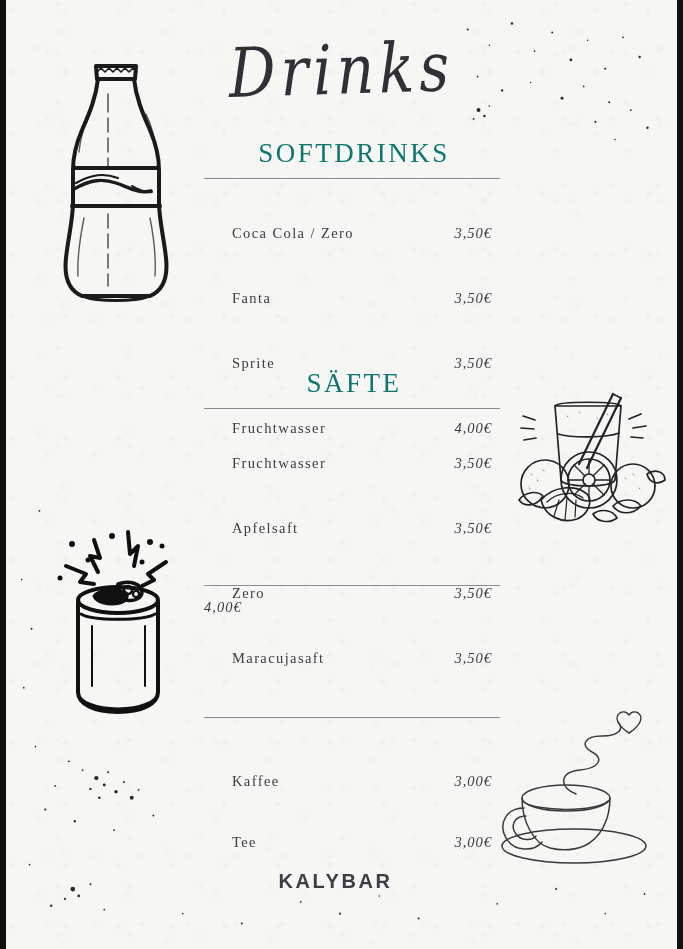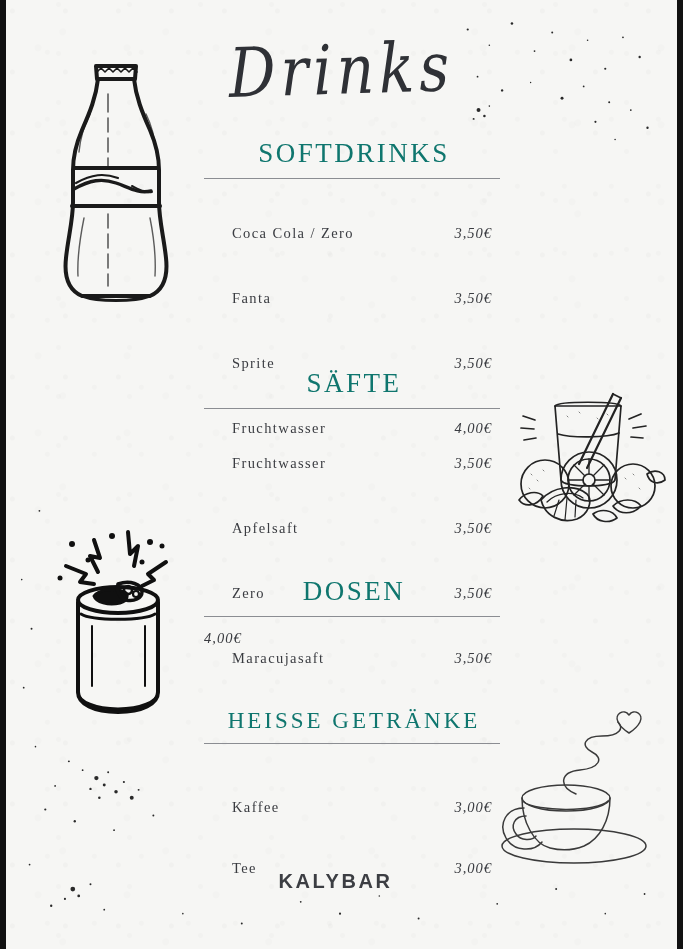--- a/index.html
+++ b/index.html
@@ -369,31 +369,29 @@
             <span class="item-price">3,50€</span>
           </div>
           <div class="item">
             <span class="item-name">Maracujasaft</span>
             <span class="item-price">3,50€</span>
           </div>
         </div>
       </div>
 
       <div class="section tight" style="top:576px;">
-        <div class="section-heading">DOSEN</div>
         <div class="divider"></div>
         <div class="items">
           <div class="item">
             <span class="item-price">4,00€</span>
           </div>
         </div>
       </div>
 
       <div class="section tight" style="top:708px;">
-        <div class="section-heading small">HEISSE GETRÄNKE</div>
         <div class="divider"></div>
         <div class="items" style="margin-top:22px;">
           <div class="item">
             <span class="item-name">Kaffee</span>
             <span class="item-price">3,00€</span>
           </div>
           <div class="item">
             <span class="item-name">Tee</span>
             <span class="item-price">3,00€</span>
           </div>

